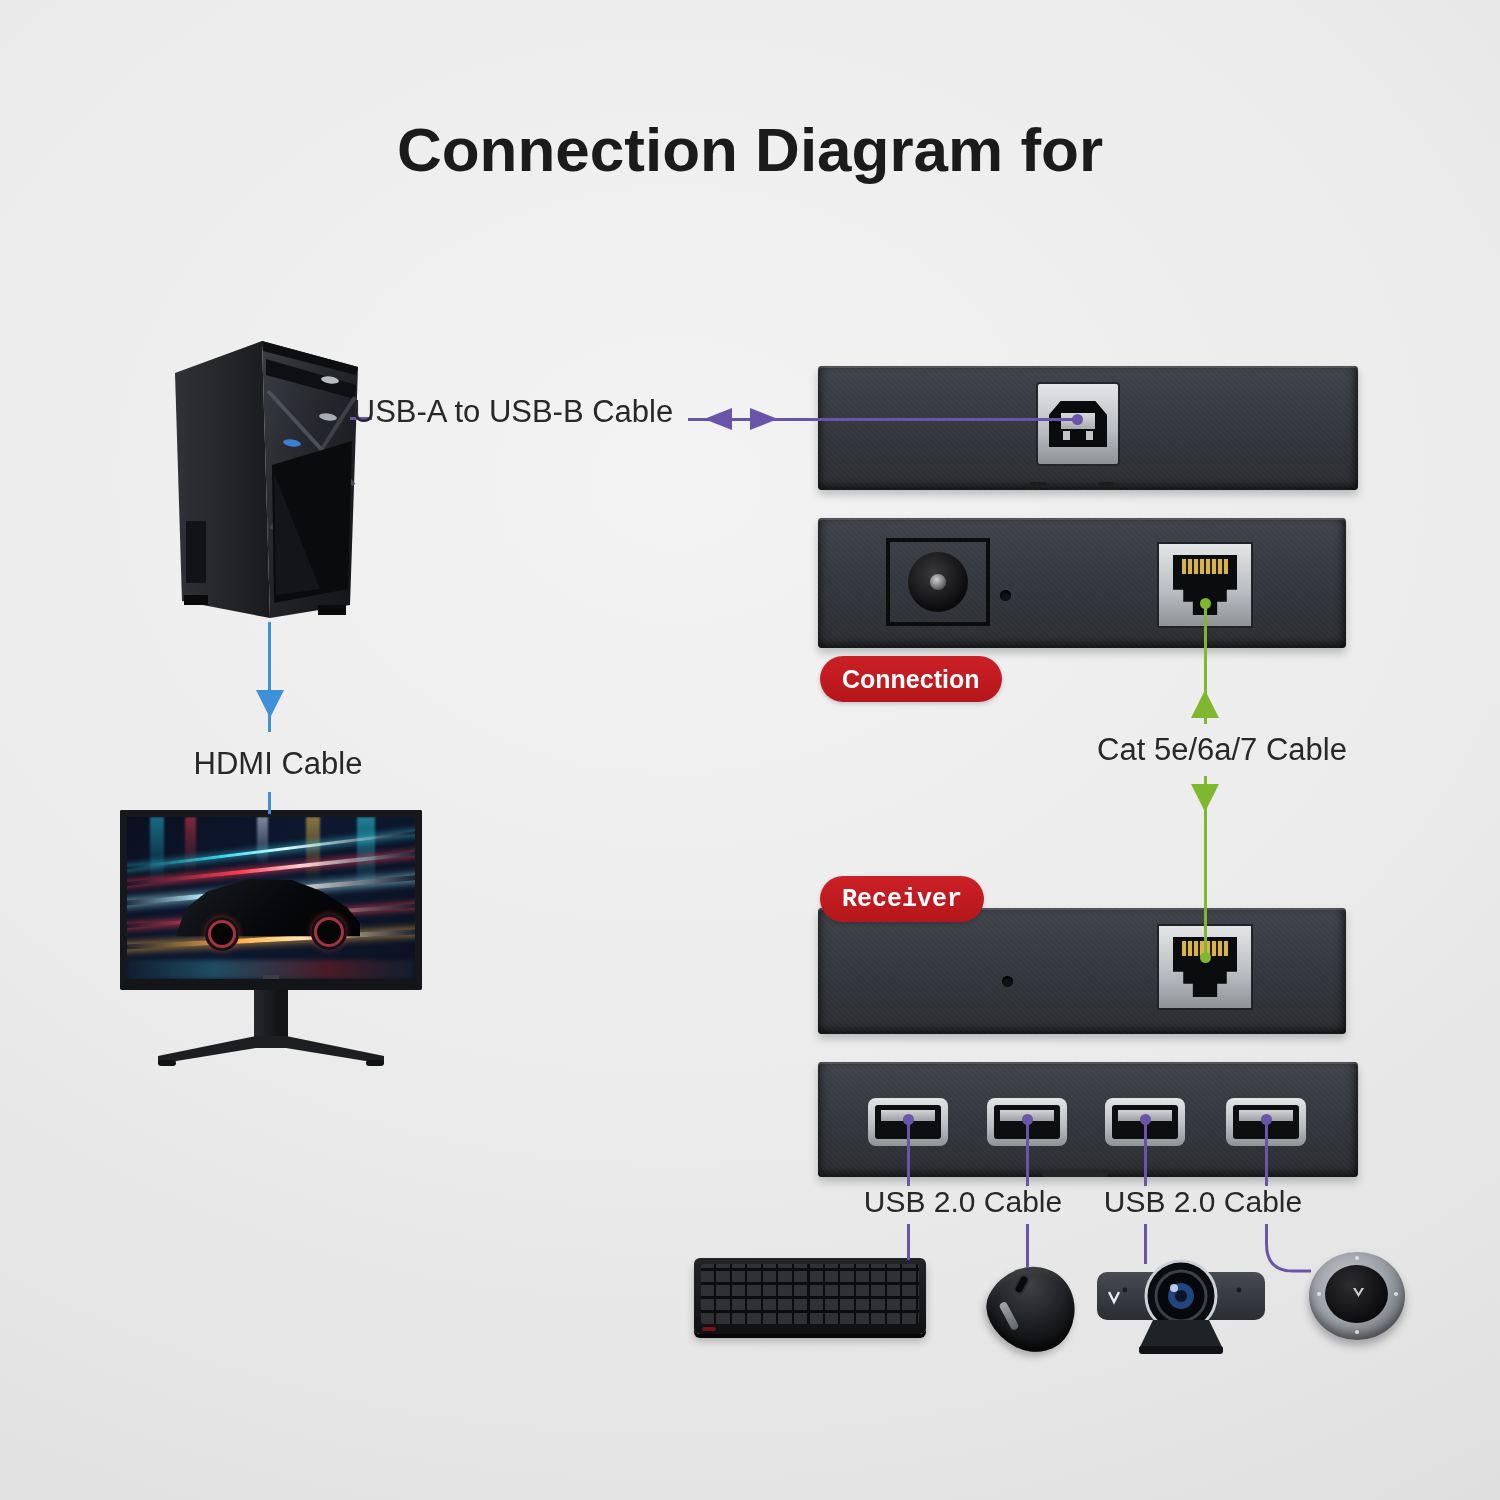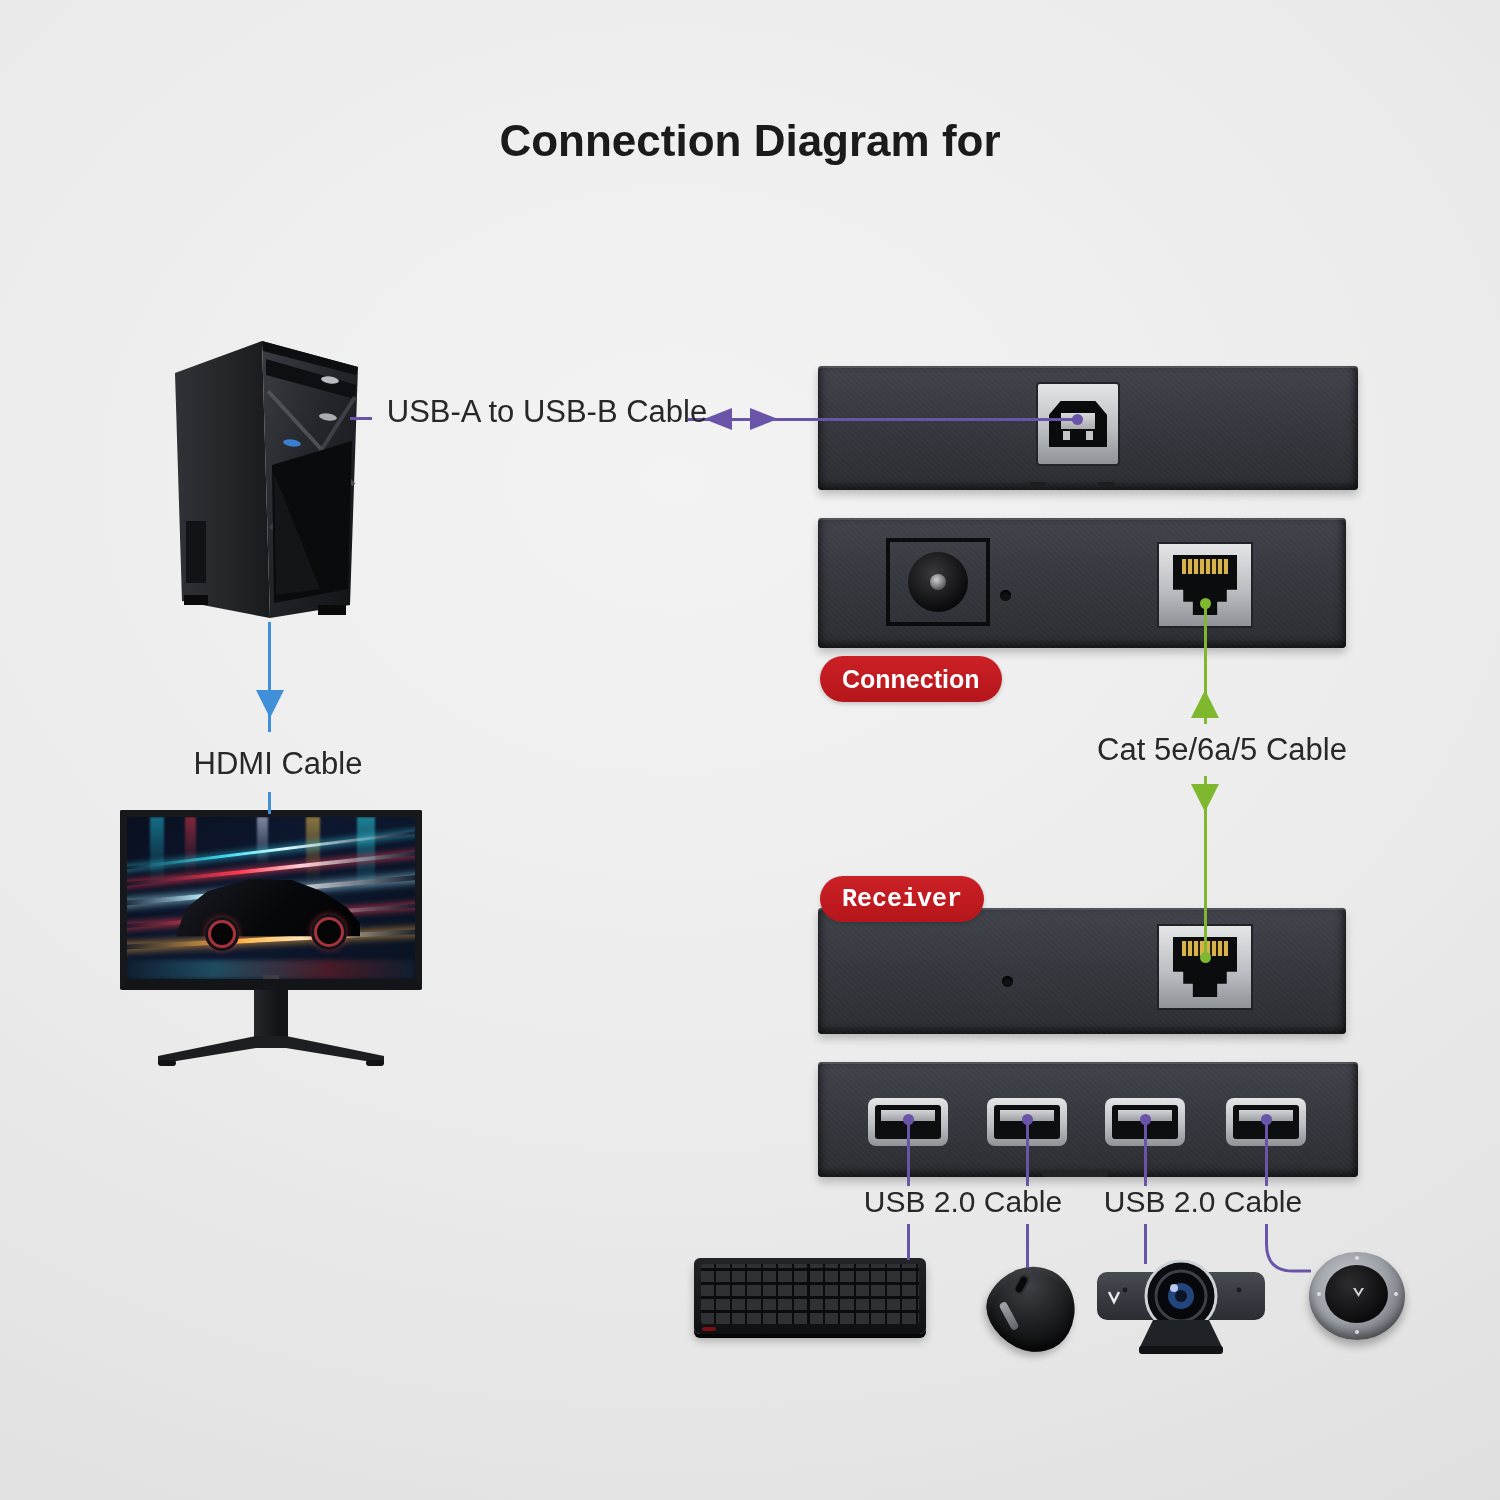--- a/index.html
+++ b/index.html
@@ -3,22 +3,22 @@
 <meta charset="utf-8">
 <style>
   html,body{margin:0;padding:0;background:#e8e8e8;}
   #canvas{
     position:relative;width:1500px;height:1500px;margin:0 auto;overflow:hidden;
     background:radial-gradient(120% 95% at 45% 32%, #f3f3f3 0%, #ececec 42%, #e2e2e2 78%, #d9d9d9 100%);
     font-family:"Liberation Sans","DejaVu Sans",sans-serif;
   }
   .abs{position:absolute;}
   
-  .title{left:0;top:103px;width:100%;text-align:center;color:#1b1b1b;
-         font-size:44px;font-weight:700;line-height:76px;letter-spacing:0px;z-index:7;}
+  .title{left:0;top:112px;width:100%;text-align:center;color:#1b1b1b;
+         font-size:62px;font-weight:700;line-height:76px;letter-spacing:0px;z-index:7;}
   
   .lbl{color:#282828;font-size:31px;white-space:nowrap;transform:translate(-50%,-50%);z-index:7;}
   
   .badge{display:inline-flex;align-items:center;justify-content:center;height:46px;padding:0 22px;
          background:linear-gradient(180deg,#cb2026,#b5161b);border-radius:24px;color:#fff;
          font-size:25px;font-weight:700;z-index:7;box-shadow:0 2px 4px rgba(0,0,0,.18);}
   
   .devbox{background:linear-gradient(180deg,#40434a 0%,#35383e 45%,#2b2d32 100%);border-radius:4px;
           box-shadow:inset 0 2px 0 rgba(255,255,255,.14), inset -6px 0 8px -3px rgba(0,0,0,.5),
                      inset 6px 0 8px -3px rgba(0,0,0,.35), inset 0 -5px 7px rgba(0,0,0,.45),
@@ -234,35 +234,35 @@
   </div>
   <div class="abs usba-outer silver" style="left:1226px;top:1098px;">
     <div class="usba-inner">
         <div class="usba-tongue"></div>
         <div class="usba-notch" style="left:14px;"></div>
         <div class="usba-notch" style="right:14px;"></div>
       </div>
   </div>
 
   <div class="abs hline purple" style="left:350px;top:417px;width:22px;"></div>
-  <div class="abs lbl" style="left:547px;top:412px;">USB-A to USB-B Cable</div>
+  <div class="abs lbl" style="left:513px;top:412px;">USB-A to USB-B Cable</div>
   <div class="abs hline purple" style="left:688px;top:418px;width:392px;"></div>
   <div class="abs tri tri-left" style="left:704px;top:408px;"></div>
   <div class="abs tri tri-right" style="left:750px;top:408px;"></div>
   <div class="abs dot purple" style="left:1072px;top:414px;"></div>
 
   <div class="abs vline blue" style="left:268px;top:622px;height:110px;"></div>
   <div class="abs tri tri-down-blue" style="left:256px;top:690px;"></div>
   <div class="abs lbl" style="left:278px;top:764px;">HDMI Cable</div>
   <div class="abs vline blue" style="left:268px;top:792px;height:22px;"></div>
 
   <div class="abs dot green" style="left:1200px;top:598px;"></div>
   <div class="abs vline green" style="left:1204px;top:602px;height:122px;"></div>
   <div class="abs tri tri-up-green" style="left:1191px;top:690px;"></div>
-  <div class="abs lbl" style="left:1222px;top:750px;">Cat 5e/6a/5 Cable</div>
+  <div class="abs lbl" style="left:1222px;top:750px;">Cat 5e/6a/7 Cable</div>
   <div class="abs vline green" style="left:1204px;top:776px;height:184px;"></div>
   <div class="abs tri tri-down-green" style="left:1191px;top:784px;"></div>
   <div class="abs dot green" style="left:1200px;top:952px;"></div>
 
   <div class="abs dot purple" style="left:903px;top:1114px;"></div>
   <div class="abs dot purple" style="left:1022px;top:1114px;"></div>
   <div class="abs dot purple" style="left:1140px;top:1114px;"></div>
   <div class="abs dot purple" style="left:1261px;top:1114px;"></div>
   <div class="abs vline purple" style="left:907px;top:1120px;height:66px;"></div>
   <div class="abs vline purple" style="left:1026px;top:1120px;height:66px;"></div>

